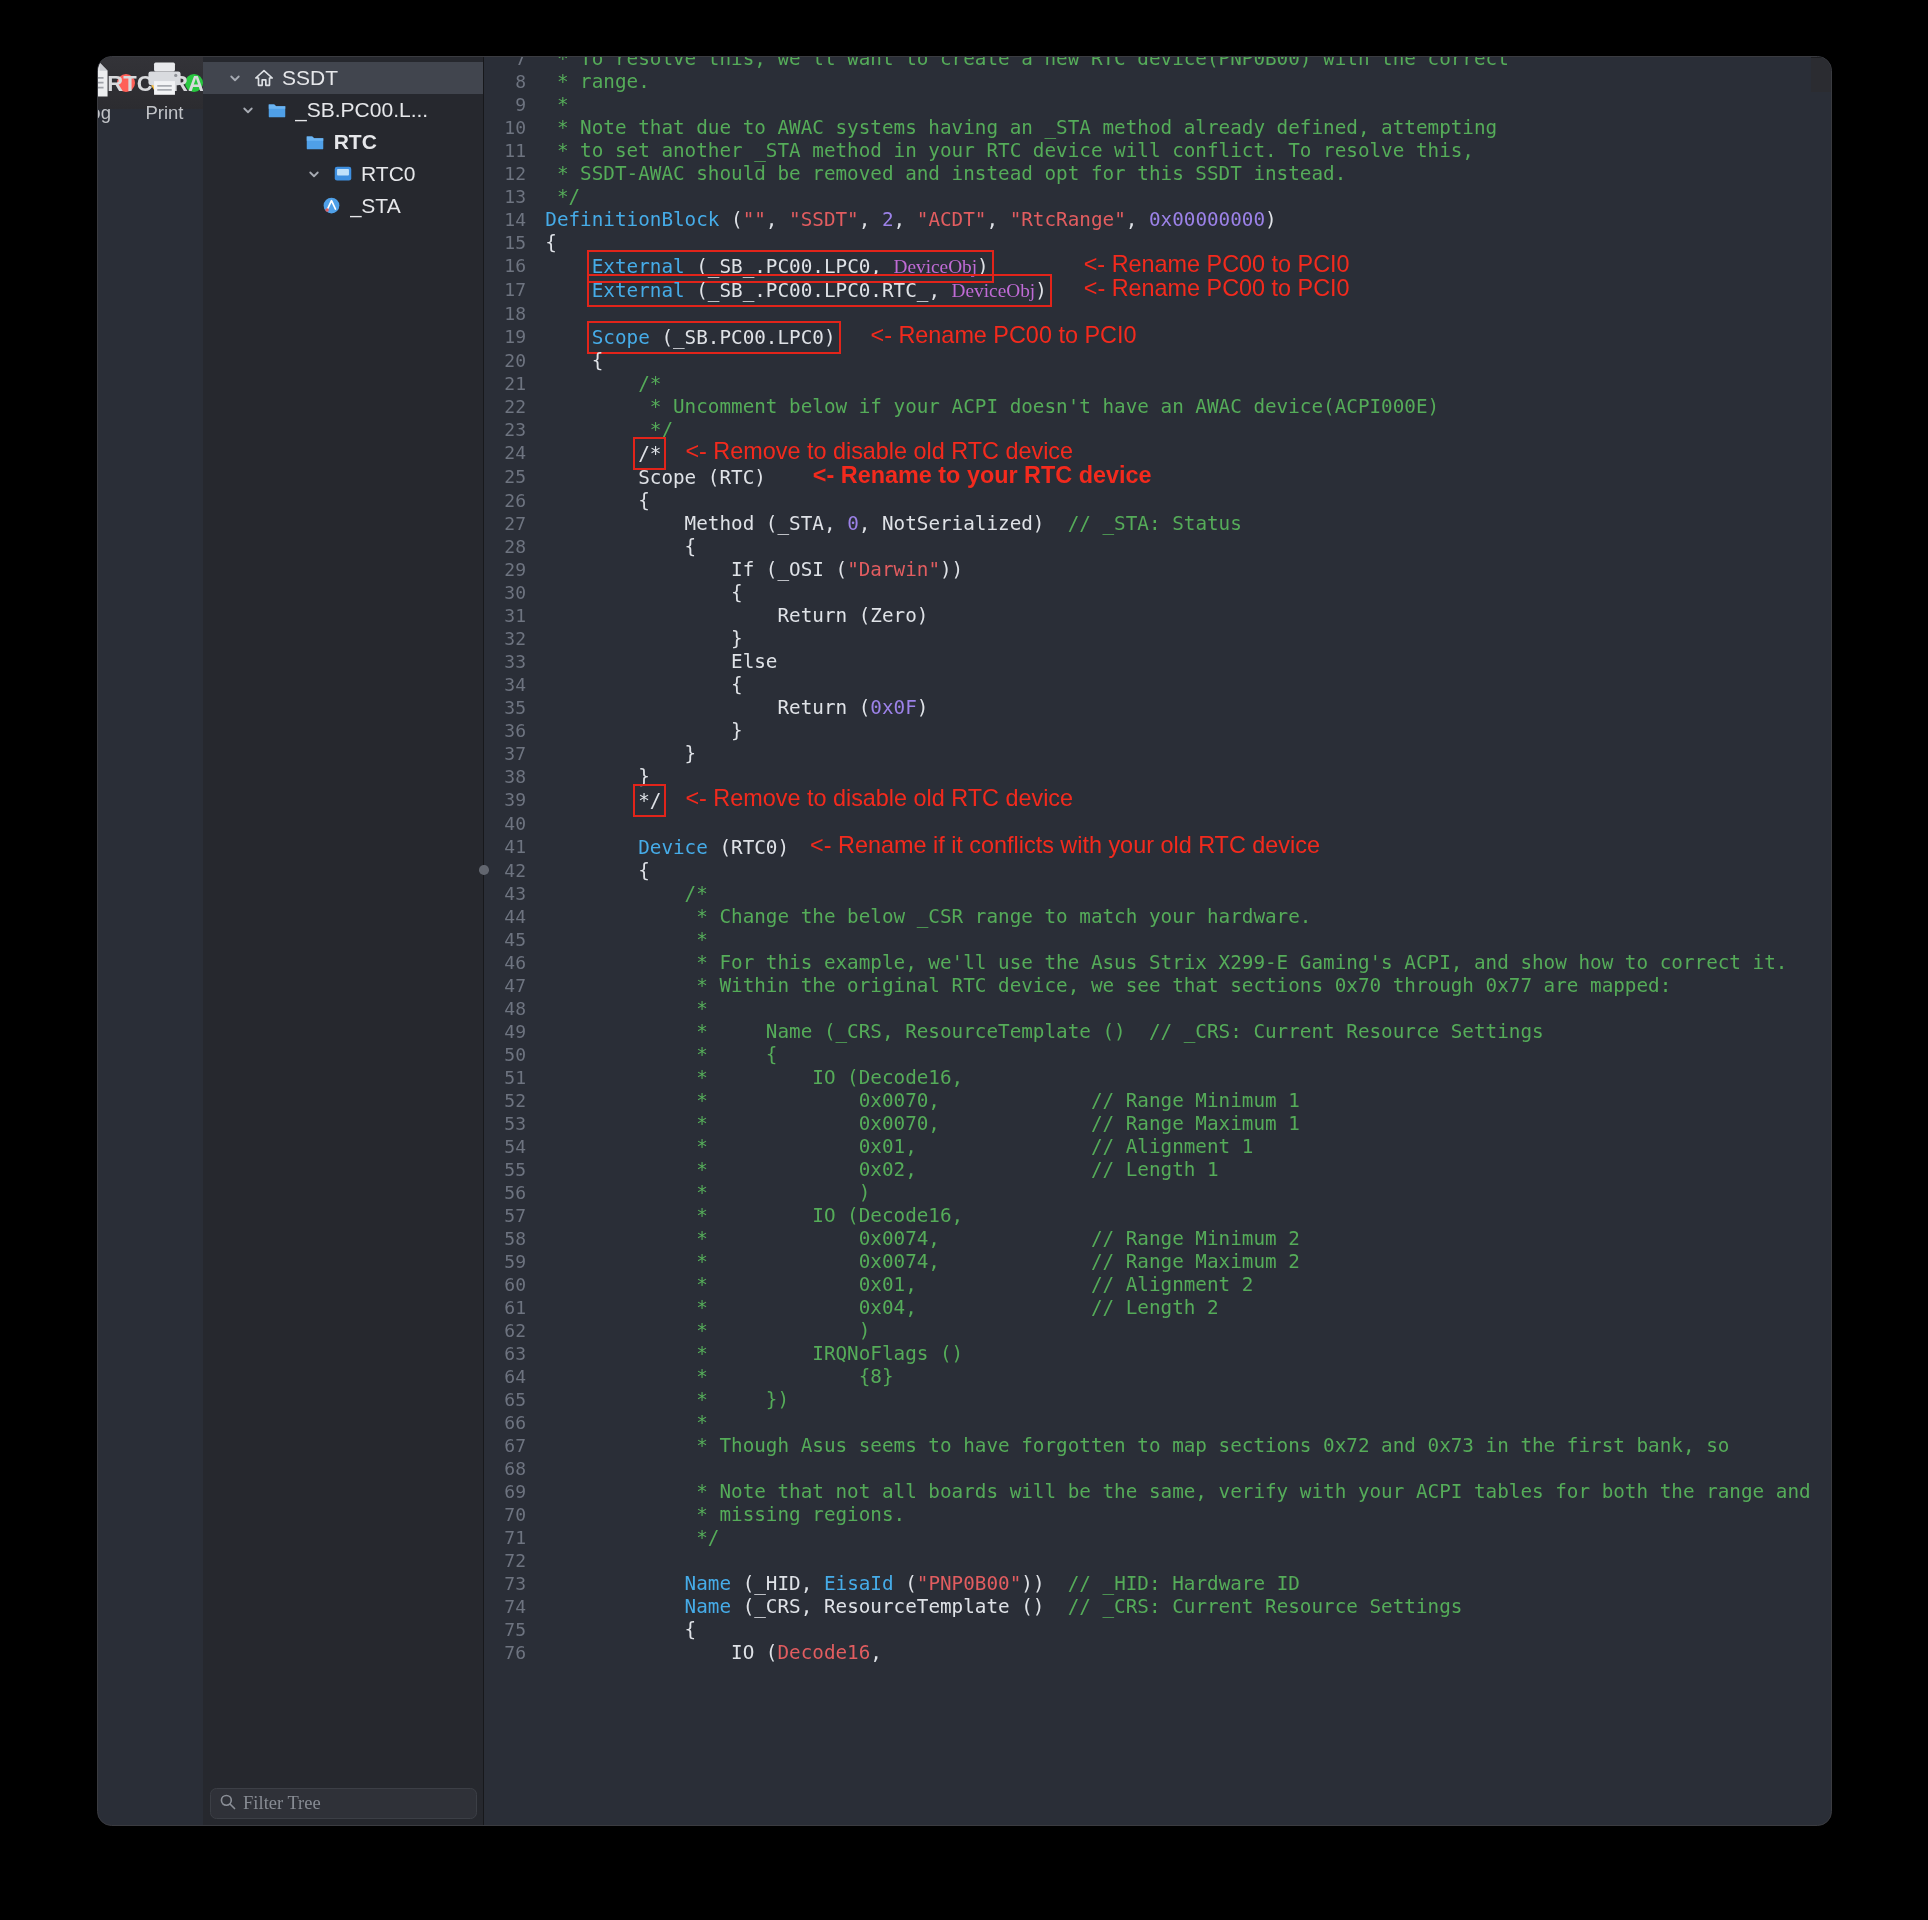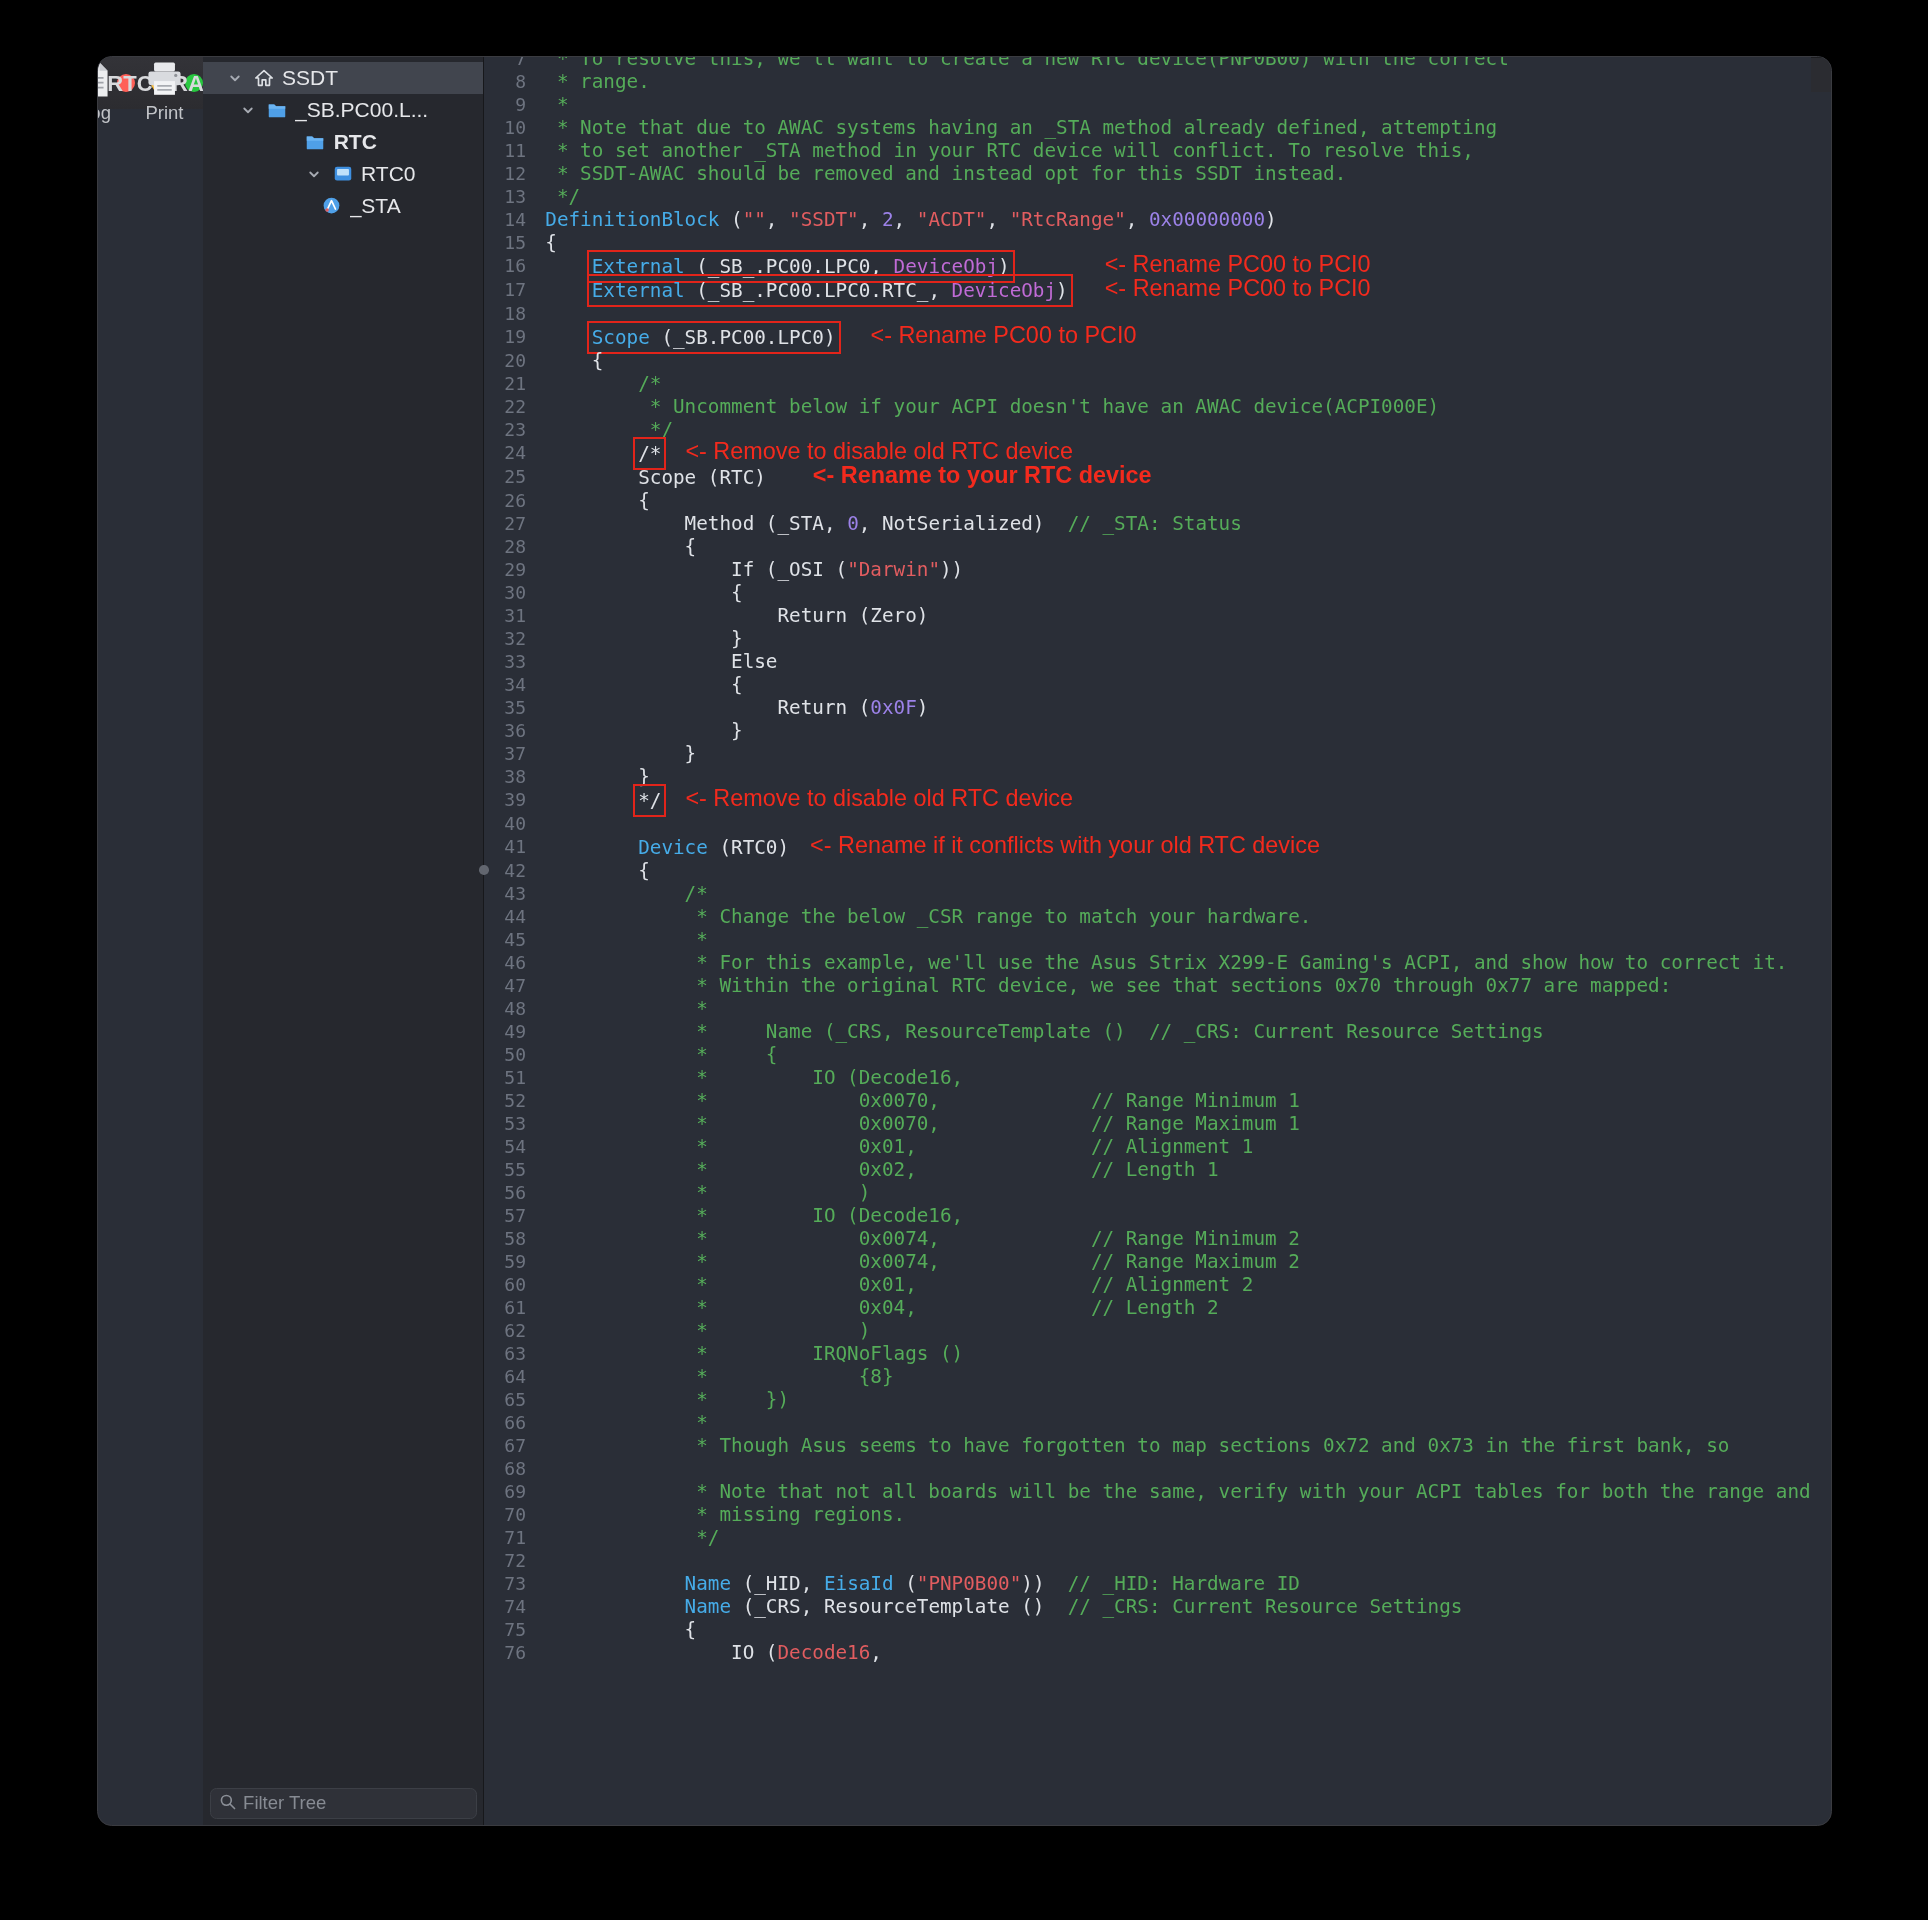--- a/index.html
+++ b/index.html
@@ -38,33 +38,33 @@
               white-space:nowrap; overflow:hidden; }
   .tree-row.selected { background:#41454E; }
   .chev { width:21px; display:flex; justify-content:center; flex:0 0 auto; }
   .tree-icon { width:24px; display:flex; justify-content:center; flex:0 0 auto; }
   .tree-label { overflow:hidden; text-overflow:ellipsis; }
 
   .filter { position:absolute; left:6.4px; right:6.4px; bottom:6.4px; height:31px; background:#2F3138;
             border:0.8px solid #3C3F46; border-radius:6.4px; display:flex; align-items:center;
             padding:0 8px; gap:6.4px; }
   .filter input { flex:1; background:transparent; border:none; outline:none; color:#bef264;
-                  font-size:18.5px; font-family:Liberation Sans, sans-serif; min-width:0; }
+                  font-size:18.5px; font-family:Liberation Serif, serif; min-width:0; }
   .filter input::placeholder { color:#878B93; }
 
   .editor { flex:1; overflow:hidden; position:relative; background:#2A2E37; }
   .code-lines { margin-top:-10.5px; font-family:"DejaVu Sans Mono", monospace; font-size:19.3px; line-height:23px; }
   .code-line { display:flex; }
   .ln { flex:0 0 53px; text-align:right; padding-right:11.3px; color:#6E7480; font-size:18px; }
   .code { padding-left:8px; white-space:pre; }
   .tk-c { color:#55AC59; }
   .tk-k { color:#46ACE8; }
   .tk-s { color:#E25D60; }
   .tk-n { color:#9C82E8; }
-  .tk-o { color:#C06BD6; }
+  .tk-o { color:#C06BD6;font-family:Liberation Serif, serif; }
   .tk-p { color:#DFE2E7; }
   .redbox { outline:2.4px solid #E2241A; outline-offset:3.2px; }
   .ann { color:#F32A1D; font-family:"Liberation Sans", sans-serif; font-size:23.4px;
          line-height:23px; display:inline-block; transform:translateY(-0.8px); }
 
   .splitter-dot { position:absolute; left:276px; top:808px; width:9.7px; height:9.7px;
                   border-radius:50%; background:#62666F; z-index:5; }
 
   .statusbar { height:35px; background:#2B2C31; border-top:0.8px solid #1D1E21; display:flex;
                align-items:center; padding-left:22.6px; font-size:18.5px; color:#CDCFD3; flex:0 0 auto; }

